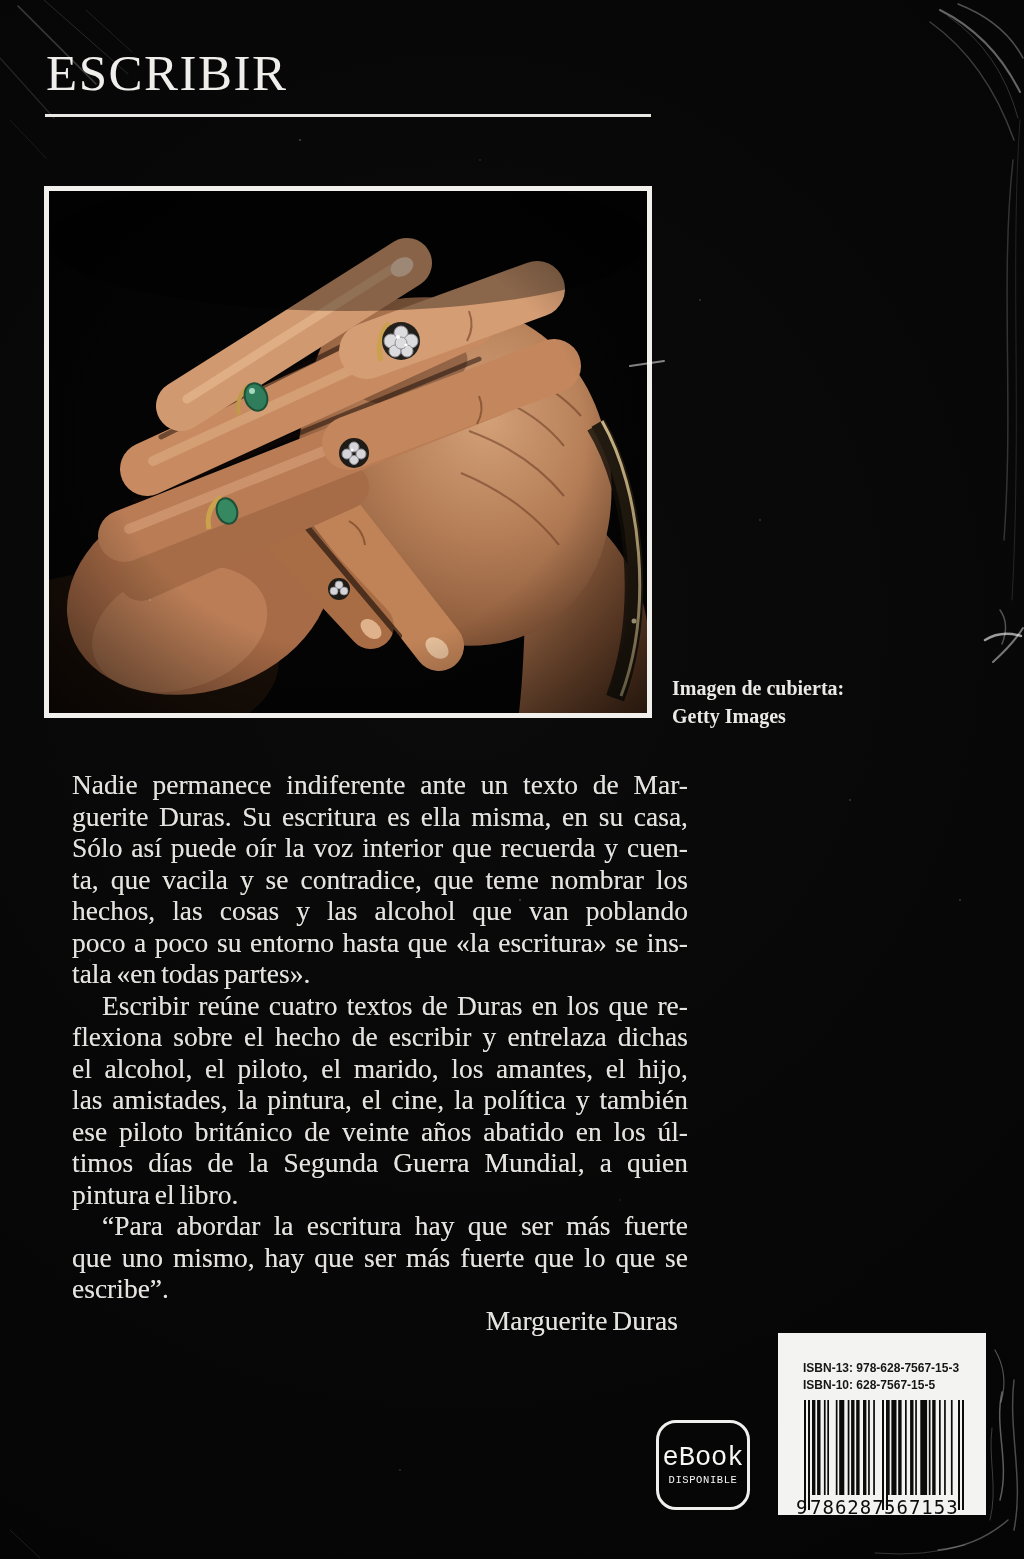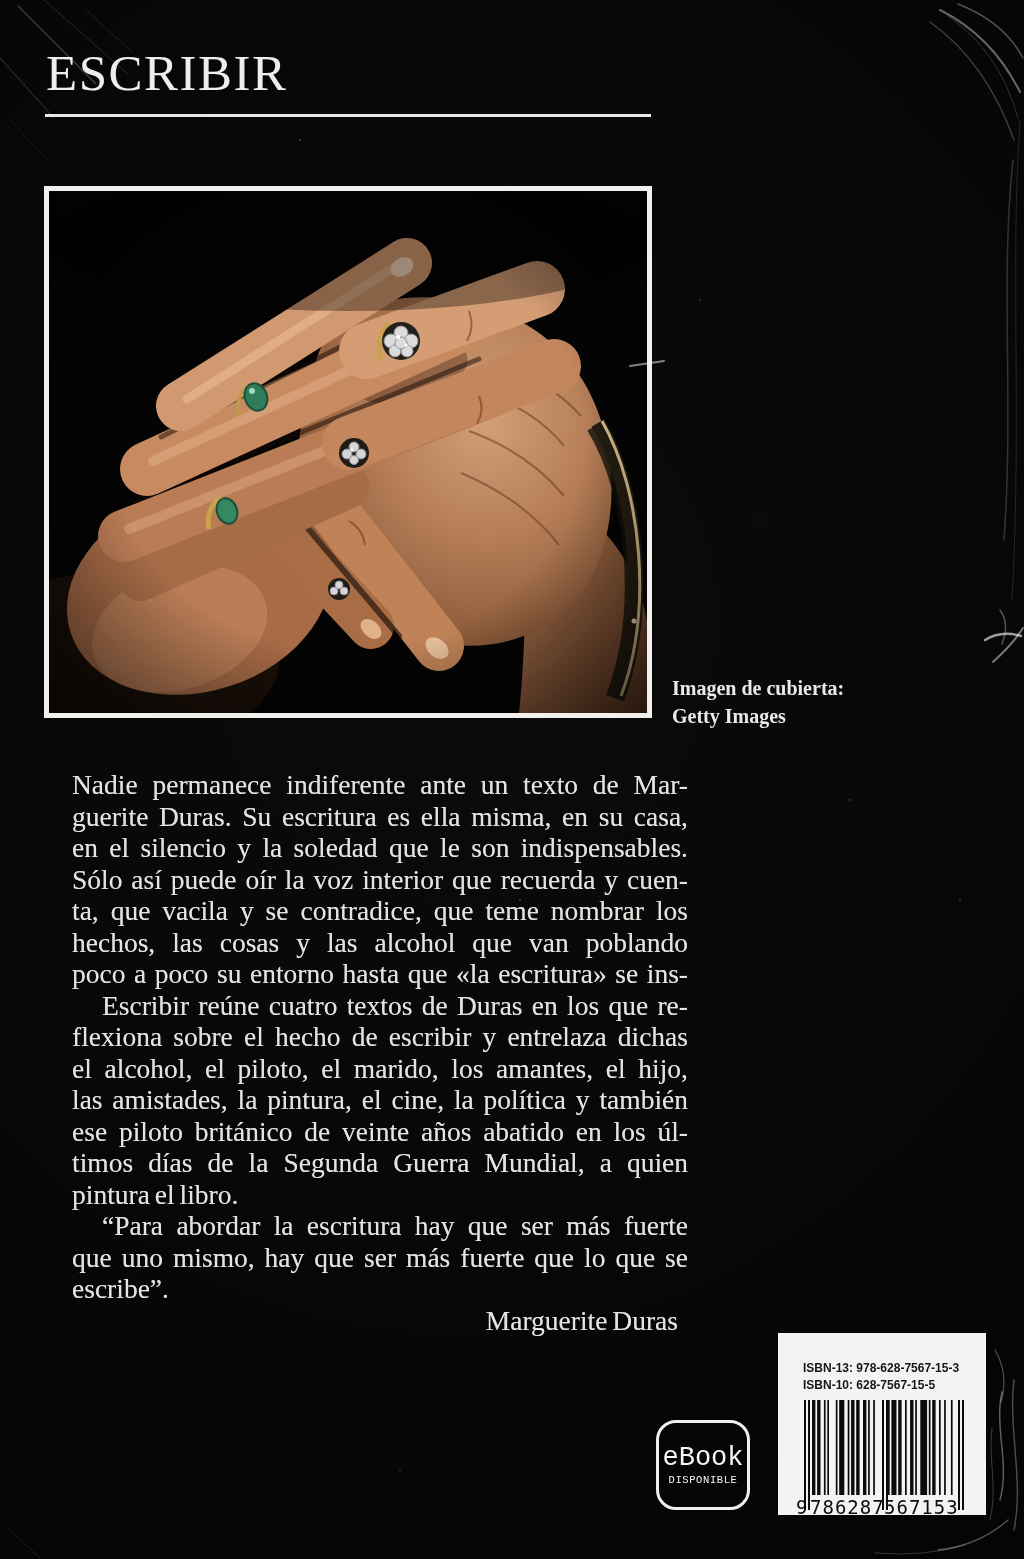--- a/index.html
+++ b/index.html
@@ -183,25 +183,25 @@
   </div>
 
   <div class="credit">
     <div>Imagen de cubierta:</div>
     <div>Getty Images</div>
   </div>
 
   <div class="body-text" id="body-text">
       <div class="jline">Nadie permanece indiferente ante un texto de Mar-</div>
       <div class="jline">guerite Duras. Su escritura es ella misma, en su casa,</div>
-      <div class="jline">en el silencio y la soledad que le son indispensables.</div>
       <div class="jline">Sólo así puede oír la voz interior que recuerda y cuen-</div>
       <div class="jline">ta, que vacila y se contradice, que teme nombrar los</div>
       <div class="jline">hechos, las cosas y las alcohol que van poblando</div>
       <div class="jline">poco a poco su entorno hasta que «la escritura» se ins-</div>
+      <div class="jline jlast">tala «en todas partes».</div>
       <div class="jline indent">Escribir reúne cuatro textos de Duras en los que re-</div>
       <div class="jline">flexiona sobre el hecho de escribir y entrelaza dichas</div>
       <div class="jline">el alcohol, el piloto, el marido, los amantes, el hijo,</div>
       <div class="jline">las amistades, la pintura, el cine, la política y también</div>
       <div class="jline">ese piloto británico de veinte años abatido en los úl-</div>
       <div class="jline">timos días de la Segunda Guerra Mundial, a quien</div>
       <div class="jline jlast">pintura el libro.</div>
       <div class="jline indent">“Para abordar la escritura hay que ser más fuerte</div>
       <div class="jline">que uno mismo, hay que ser más fuerte que lo que se</div>
       <div class="jline jlast">escribe”.</div>

